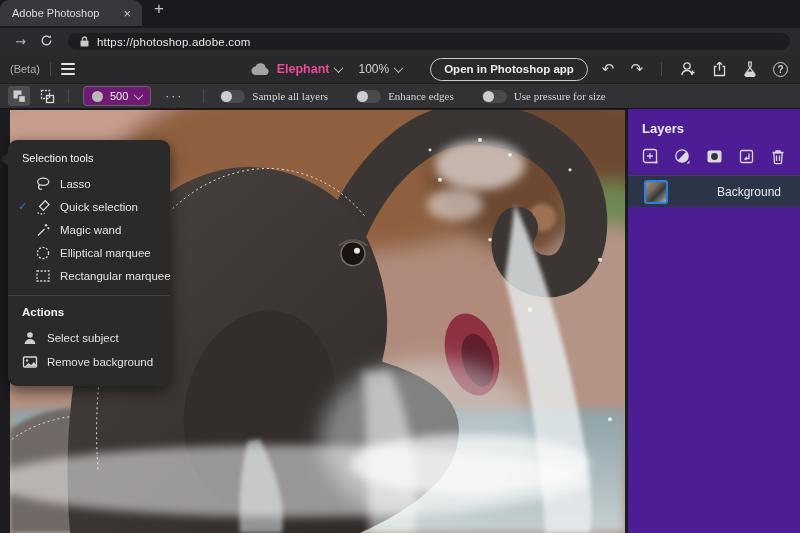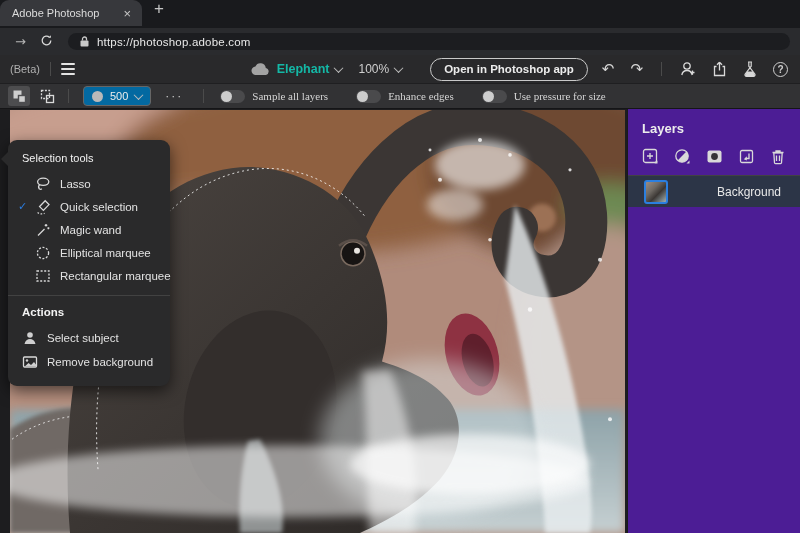--- a/index.html
+++ b/index.html
@@ -25,42 +25,42 @@
   .url-text { font-size:11.5px; color:#e8e8e8; letter-spacing:.2px; }
 
   
   .appheader { position:absolute; left:0; top:55px; width:800px; height:29px; background:#29292b;
     display:flex; align-items:center; padding:0 10px; border-bottom:1px solid #1f1f21; }
   .beta { color:#b0b0b0; font-size:11px; }
   .vdiv { width:1px; height:14px; background:#4b4b4b; margin:0 10px; }
   .burger { display:flex; flex-direction:column; gap:3px; cursor:pointer; }
   .burger i { display:block; width:14px; height:2px; background:#e3e3e3; border-radius:1px; }
   .doc-group { display:flex; align-items:center; margin-left:auto; gap:6px; }
-  .doc-name { color:#14b8a6; font-size:12.5px; font-weight:bold; }
+  .doc-name { color:#ec4899; font-size:12.5px; font-weight:bold; }
   .zoom-val { color:#cfcfcf; font-size:12px; margin-left:10px; }
   .chev { width:7px; height:7px; border-right:1.6px solid #bdbdbd; border-bottom:1.6px solid #bdbdbd;
     transform:rotate(45deg) translate(-1px,-1px); display:inline-block; }
   .open-btn { margin-left:28px; height:23px; border:1.5px solid #c9c9c9; border-radius:13px;
     display:flex; align-items:center; padding:0 13px; color:#ececec; font-size:11.5px;
     font-weight:bold; cursor:pointer; background:transparent; white-space:nowrap; }
   .hdr-ico { color:#d6d6d6; font-size:15px; margin:0 8px; font-family:"DejaVu Sans", sans-serif;
     cursor:pointer; line-height:1; }
   .hdr-svg { margin:0 8px; cursor:pointer; display:flex; align-items:center; }
   .help-circle { width:15px; height:15px; border:1.4px solid #cfcfcf; border-radius:50%;
     color:#cfcfcf; font-size:10px; font-weight:bold; display:flex; align-items:center;
     justify-content:center; margin:0 2px 0 8px; cursor:pointer; }
 
   
   .optionsbar { position:absolute; left:0; top:84px; width:800px; height:25px; background:#323234;
     display:flex; align-items:center; padding:0 8px; border-bottom:1px solid #151517; }
   .selmode { width:22px; height:20px; border-radius:3px; display:flex; align-items:center;
     justify-content:center; cursor:pointer; }
   .selmode.active { background:#4d4d4f; }
   .brush-dd { display:flex; align-items:center; gap:7px; border:1px solid #666; border-radius:4px;
-    height:20px; padding:0 8px; margin:0 4px; background:#0369a1; cursor:pointer; }
+    height:20px; padding:0 8px; margin:0 4px; background:#701a75; cursor:pointer; }
   .brush-circle { width:11px; height:11px; border-radius:50%; background:#b9b9b9; }
   .brush-size { color:#ececec; font-size:11px; }
   .more-dots { color:#cfcfcf; font-size:12px; letter-spacing:2px; margin:0 10px; cursor:pointer; }
   .toggle-group { display:flex; align-items:center; margin-left:6px; }
   .toggle { width:25px; height:13px; border-radius:7px; background:#4a4a4c; position:relative;
     margin-right:7px; cursor:pointer; flex:none; }
   .toggle .knob { position:absolute; left:1px; top:1px; width:11px; height:11px; border-radius:50%;
     background:#cdcdcd; }
   .toggle-label { color:#d4d4d4; font-size:11px; margin-right:22px; white-space:nowrap;font-family:Liberation Serif, serif; }
 

